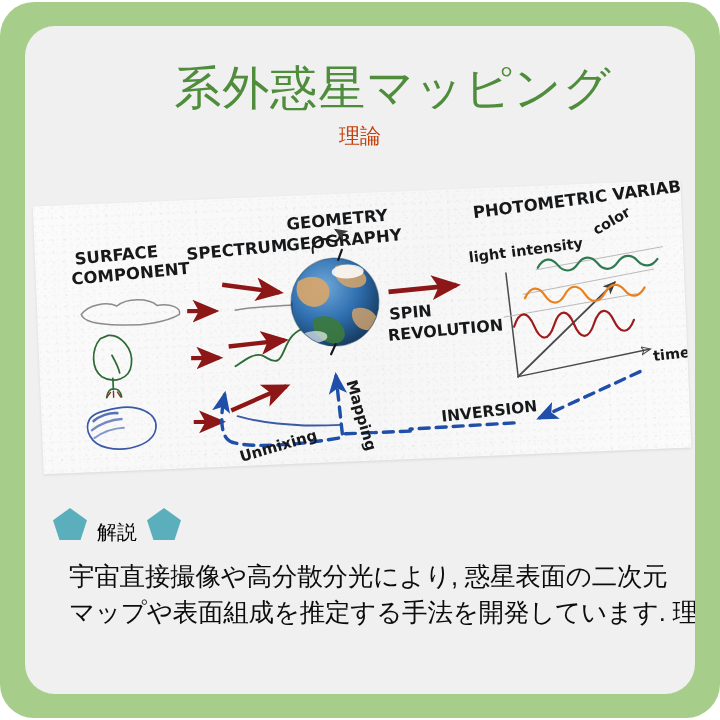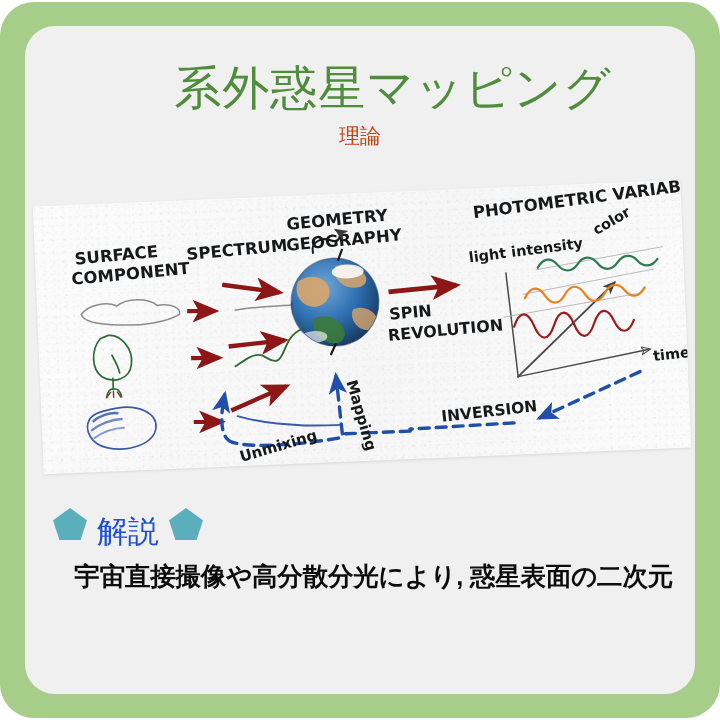--- a/index.html
+++ b/index.html
@@ -109,34 +109,33 @@
     padding-left: 28px;
     height: 56px;
   }
   .penta {
     width: 34px; height: 32px;
     background: #5bafbd;
     clip-path: polygon(50% 0%, 100% 38%, 81% 100%, 19% 100%, 0% 38%);
     flex: 0 0 auto;
   }
   .cmt-head-label {
-    color: #1d4ed8;
-    font-size: 31px;
+    color: #000000;
+    font-size: 20px;
     line-height: 32px;
     font-weight: 400;
     margin-top: 15px;
   }
   .cmt-body {
-    padding: 6px 22px 0 12px;
+    padding: 6px 22px 0 44px;
     color: #0c0c0c;
     font-size: 25.5px;
     line-height: 36px;
-    font-weight: 700;
+    font-weight: 400;
     letter-spacing: -0.2px;
-    text-align: right;
   }
   .cmt-line { display: block; white-space: nowrap; }
 </style>
 </head>
 <body>
 
 <div id="root">
 
   <div class="green-frame"></div>
 
@@ -293,17 +292,18 @@
     </div>
 
     <div class="commentary">
       <div class="cmt-head">
         <span class="penta"></span>
         <span class="cmt-head-label">解説</span>
         <span class="penta"></span>
       </div>
       <div class="cmt-body">
         <span class="cmt-line">宇宙直接撮像や高分散分光により, 惑星表面の二次元</span>
+        <span class="cmt-line">マップや表面組成を推定する手法を開発しています. 理</span>
       </div>
     </div>
 
   </div>
 </div>
 
 </body></html>

